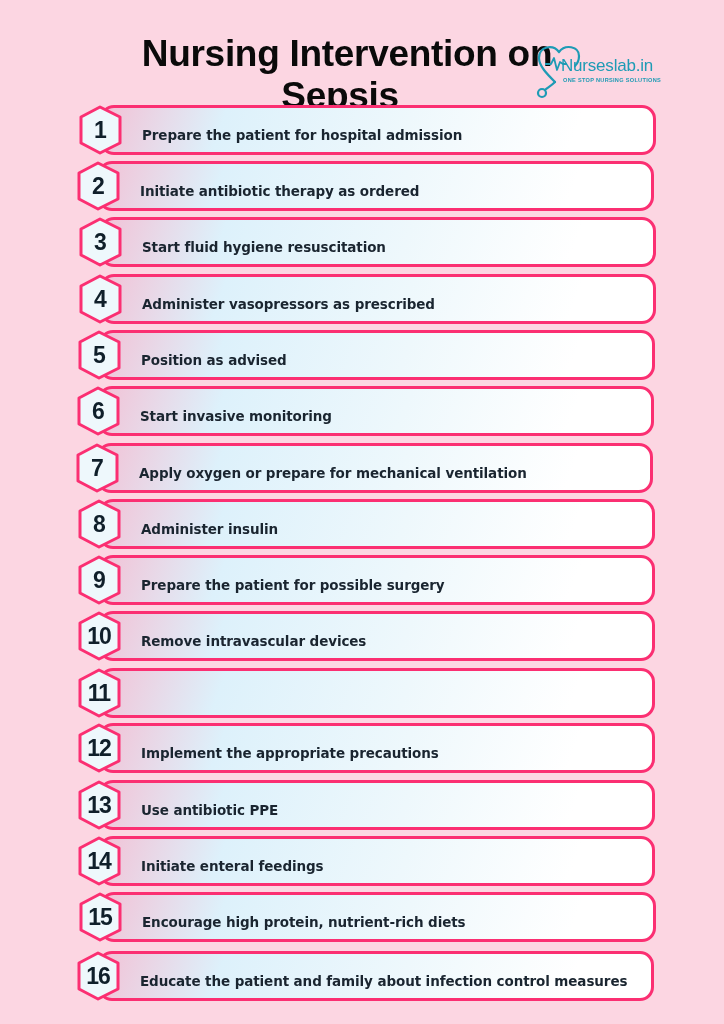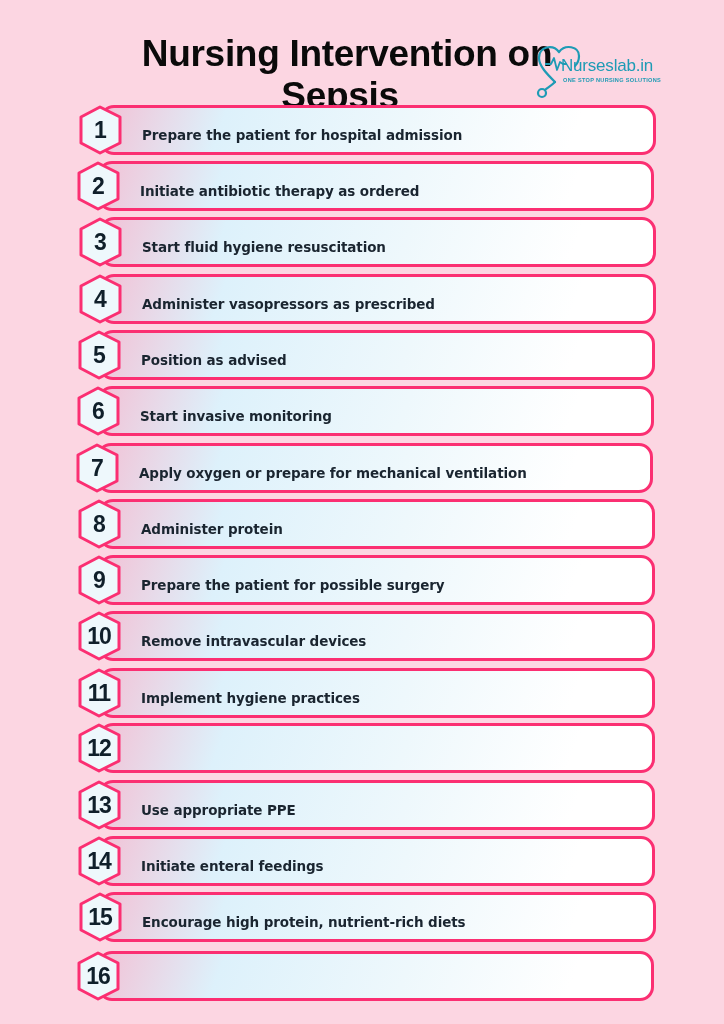--- a/index.html
+++ b/index.html
@@ -149,21 +149,21 @@
     <span class="label">Apply oxygen or prepare for mechanical ventilation</span>
   </div>
     <div class="row" style="top: 499px; left: 77px;">
     <div class="card"></div>
     <div class="hex">
       <svg width="48" height="50" viewBox="0 0 48 50">
         <polygon points="22,2 42,12 42,38 22,48 3,38 3,12" fill="#eef8fc" stroke="#fb2f72" stroke-width="3" stroke-linejoin="round"></polygon>
       </svg>
       <span class="num">8</span>
     </div>
-    <span class="label">Administer protein</span>
+    <span class="label">Administer insulin</span>
   </div>
     <div class="row" style="top: 555px; left: 77px;">
     <div class="card"></div>
     <div class="hex">
       <svg width="48" height="50" viewBox="0 0 48 50">
         <polygon points="22,2 42,12 42,38 22,48 3,38 3,12" fill="#eef8fc" stroke="#fb2f72" stroke-width="3" stroke-linejoin="round"></polygon>
       </svg>
       <span class="num">9</span>
     </div>
     <span class="label">Prepare the patient for possible surgery</span>
@@ -179,40 +179,40 @@
     <span class="label">Remove intravascular devices</span>
   </div>
     <div class="row" style="top: 668px; left: 77px;">
     <div class="card"></div>
     <div class="hex">
       <svg width="48" height="50" viewBox="0 0 48 50">
         <polygon points="22,2 42,12 42,38 22,48 3,38 3,12" fill="#eef8fc" stroke="#fb2f72" stroke-width="3" stroke-linejoin="round"></polygon>
       </svg>
       <span class="num">11</span>
     </div>
-    <span class="label">Implement hygiene practices</span>
   </div>
     <div class="row" style="top: 723px; left: 77px;">
     <div class="card"></div>
     <div class="hex">
       <svg width="48" height="50" viewBox="0 0 48 50">
         <polygon points="22,2 42,12 42,38 22,48 3,38 3,12" fill="#eef8fc" stroke="#fb2f72" stroke-width="3" stroke-linejoin="round"></polygon>
       </svg>
       <span class="num">12</span>
     </div>
+    <span class="label">Implement the appropriate precautions</span>
   </div>
     <div class="row" style="top: 780px; left: 77px;">
     <div class="card"></div>
     <div class="hex">
       <svg width="48" height="50" viewBox="0 0 48 50">
         <polygon points="22,2 42,12 42,38 22,48 3,38 3,12" fill="#eef8fc" stroke="#fb2f72" stroke-width="3" stroke-linejoin="round"></polygon>
       </svg>
       <span class="num">13</span>
     </div>
-    <span class="label">Use appropriate PPE</span>
+    <span class="label">Use antibiotic PPE</span>
   </div>
     <div class="row" style="top: 836px; left: 77px;">
     <div class="card"></div>
     <div class="hex">
       <svg width="48" height="50" viewBox="0 0 48 50">
         <polygon points="22,2 42,12 42,38 22,48 3,38 3,12" fill="#eef8fc" stroke="#fb2f72" stroke-width="3" stroke-linejoin="round"></polygon>
       </svg>
       <span class="num">14</span>
     </div>
     <span class="label">Initiate enteral feedings</span>
@@ -228,14 +228,15 @@
     <span class="label">Encourage high protein, nutrient-rich diets</span>
   </div>
     <div class="row" style="top: 951px; left: 76px; text-align: right;">
     <div class="card"></div>
     <div class="hex">
       <svg width="48" height="50" viewBox="0 0 48 50">
         <polygon points="22,2 42,12 42,38 22,48 3,38 3,12" fill="#eef8fc" stroke="#fb2f72" stroke-width="3" stroke-linejoin="round"></polygon>
       </svg>
       <span class="num">16</span>
     </div>
+    <span class="label">Educate the patient and family about infection control measures</span>
   </div>
   </div>
 
 </body></html>

